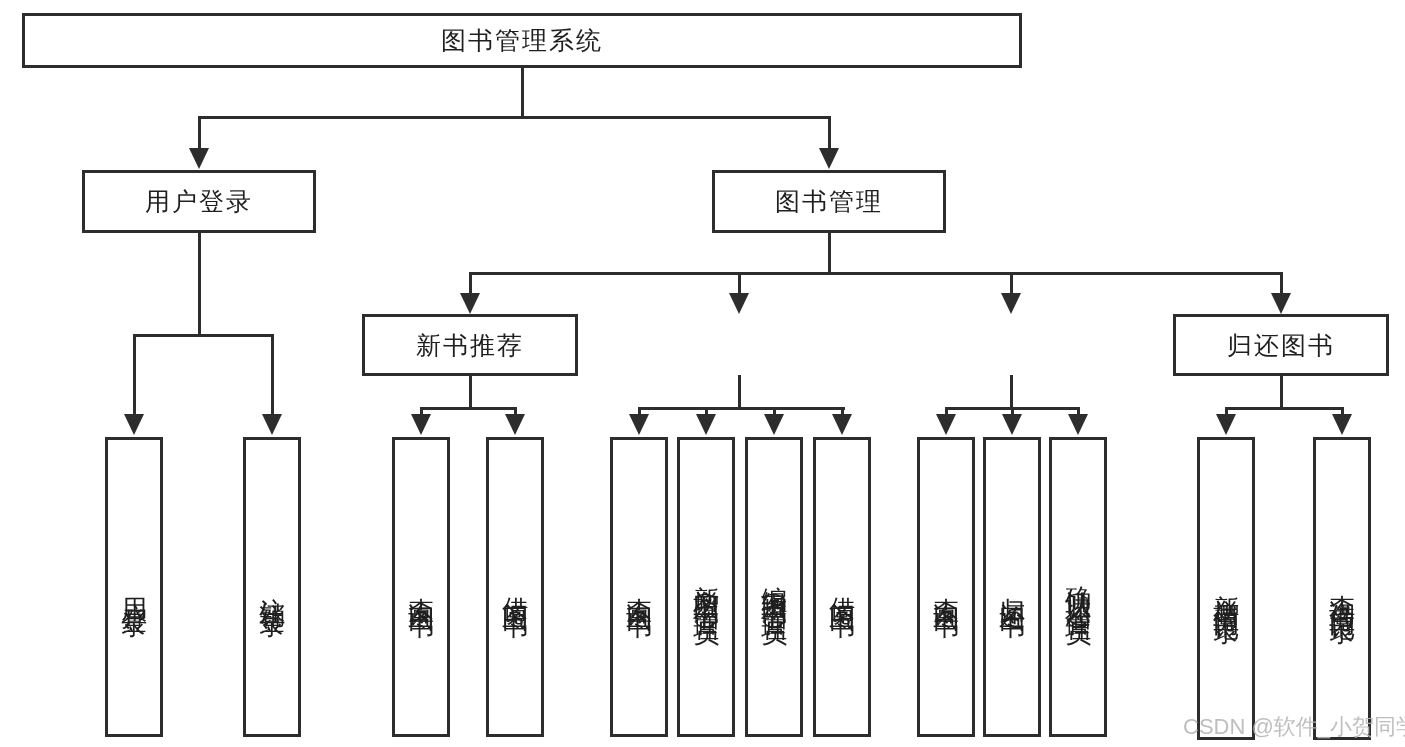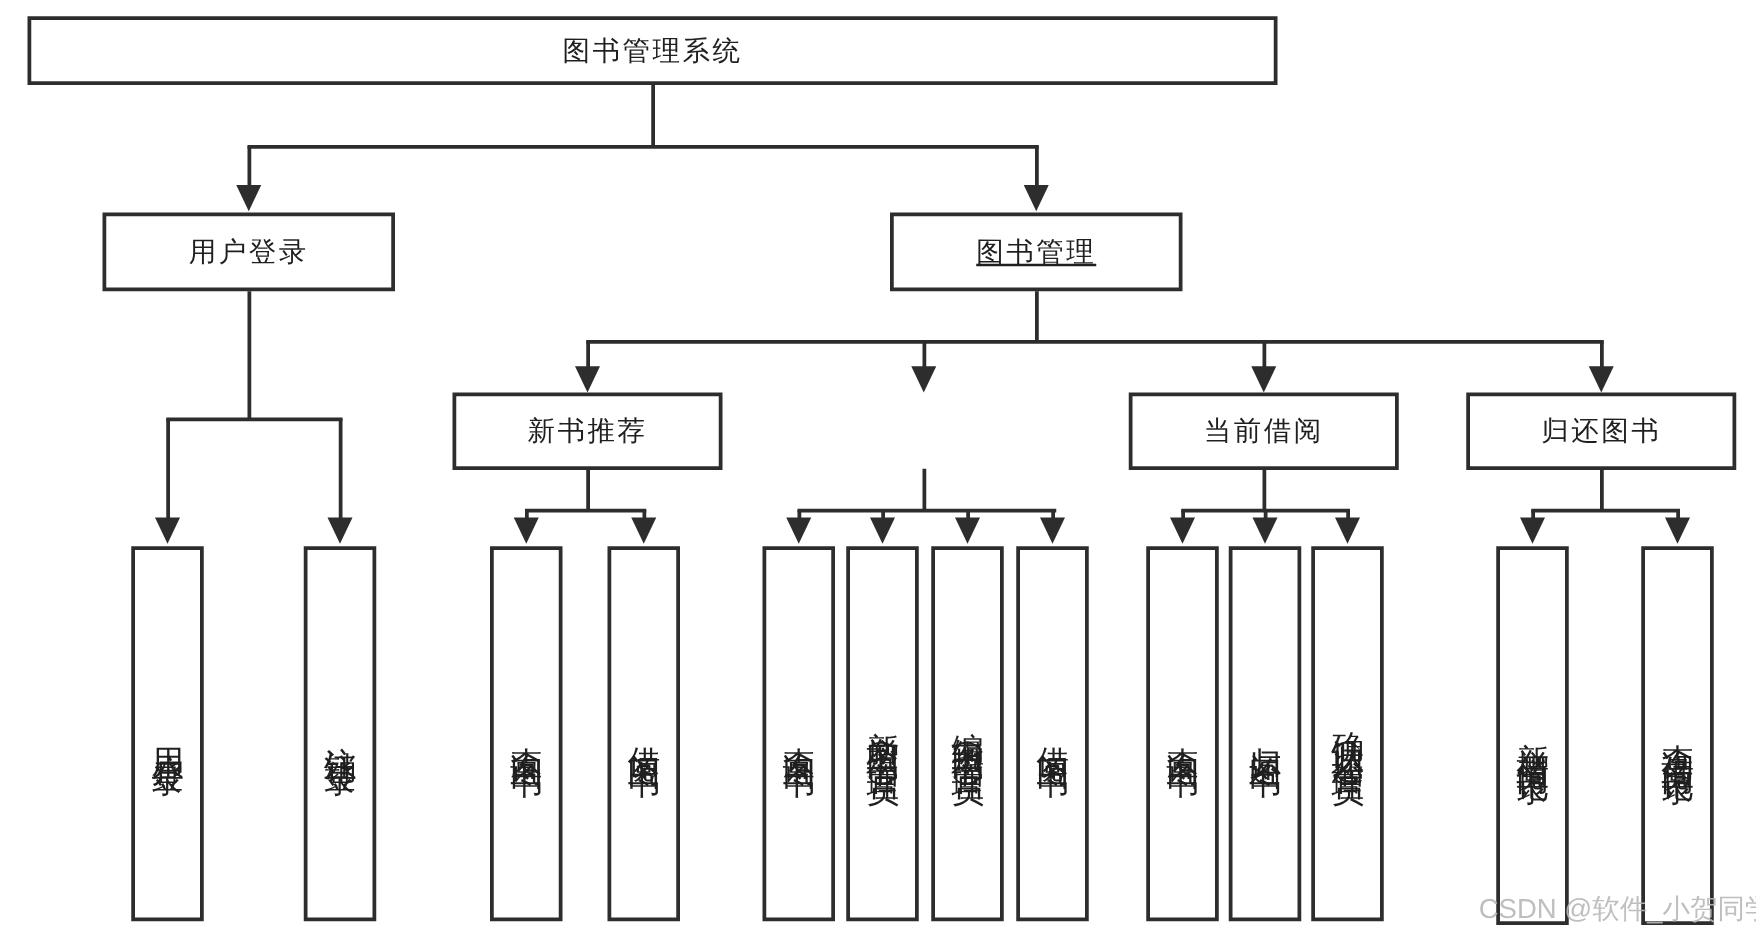--- a/index.html
+++ b/index.html
@@ -15,21 +15,21 @@
     position: absolute;
     box-sizing: border-box;
     border: 3px solid #2d2d2d;
     background: #ffffff;
     display: flex;
     align-items: center;
     justify-content: center;
     color: #1f1f1f;
   }
   .node.h span {
-    font-size: 22px;
+    font-size: 25px;
     letter-spacing: 2px;
     white-space: nowrap;
   }
   .node.v span {
     writing-mode: vertical-rl;
     text-orientation: mixed;
     font-size: 26px;
     letter-spacing: 5px;
     line-height: 1.05;
   }
@@ -158,30 +158,27 @@
       <div class="head"></div>
   </div>
 
   <div class="node h" style="left:22px; top:13px; width:1000px; height:55px;">
     <span>图书管理系统</span>
   </div>
 
   <div class="node h" style="left:82px; top:170px; width:234px; height:63px;">
     <span>用户登录</span>
   </div>
-  <div class="node h" style="left:712px; top:170px; width:234px; height:63px;text-decoration:underline;">
+  <div class="node h" style="left:712px; top:170px; width:234px; height:63px;">
     <span>图书管理</span>
   </div>
 
   <div class="node h" style="left:362px; top:314px; width:216px; height:62px;">
     <span>新书推荐</span>
   </div>
-  <div class="node h" style="left:903px; top:314px; width:216px; height:62px;">
-    <span>当前借阅</span>
-  </div>
   <div class="node h" style="left:1173px; top:314px; width:216px; height:62px;">
     <span>归还图书</span>
   </div>
 
   <div class="node v" style="left:105px; top:437px; width:58px; height:300px;">
     <span>用户登录</span>
   </div>
   <div class="node v" style="left:243px; top:437px; width:58px; height:300px;">
     <span>注销登录</span>
   </div>

